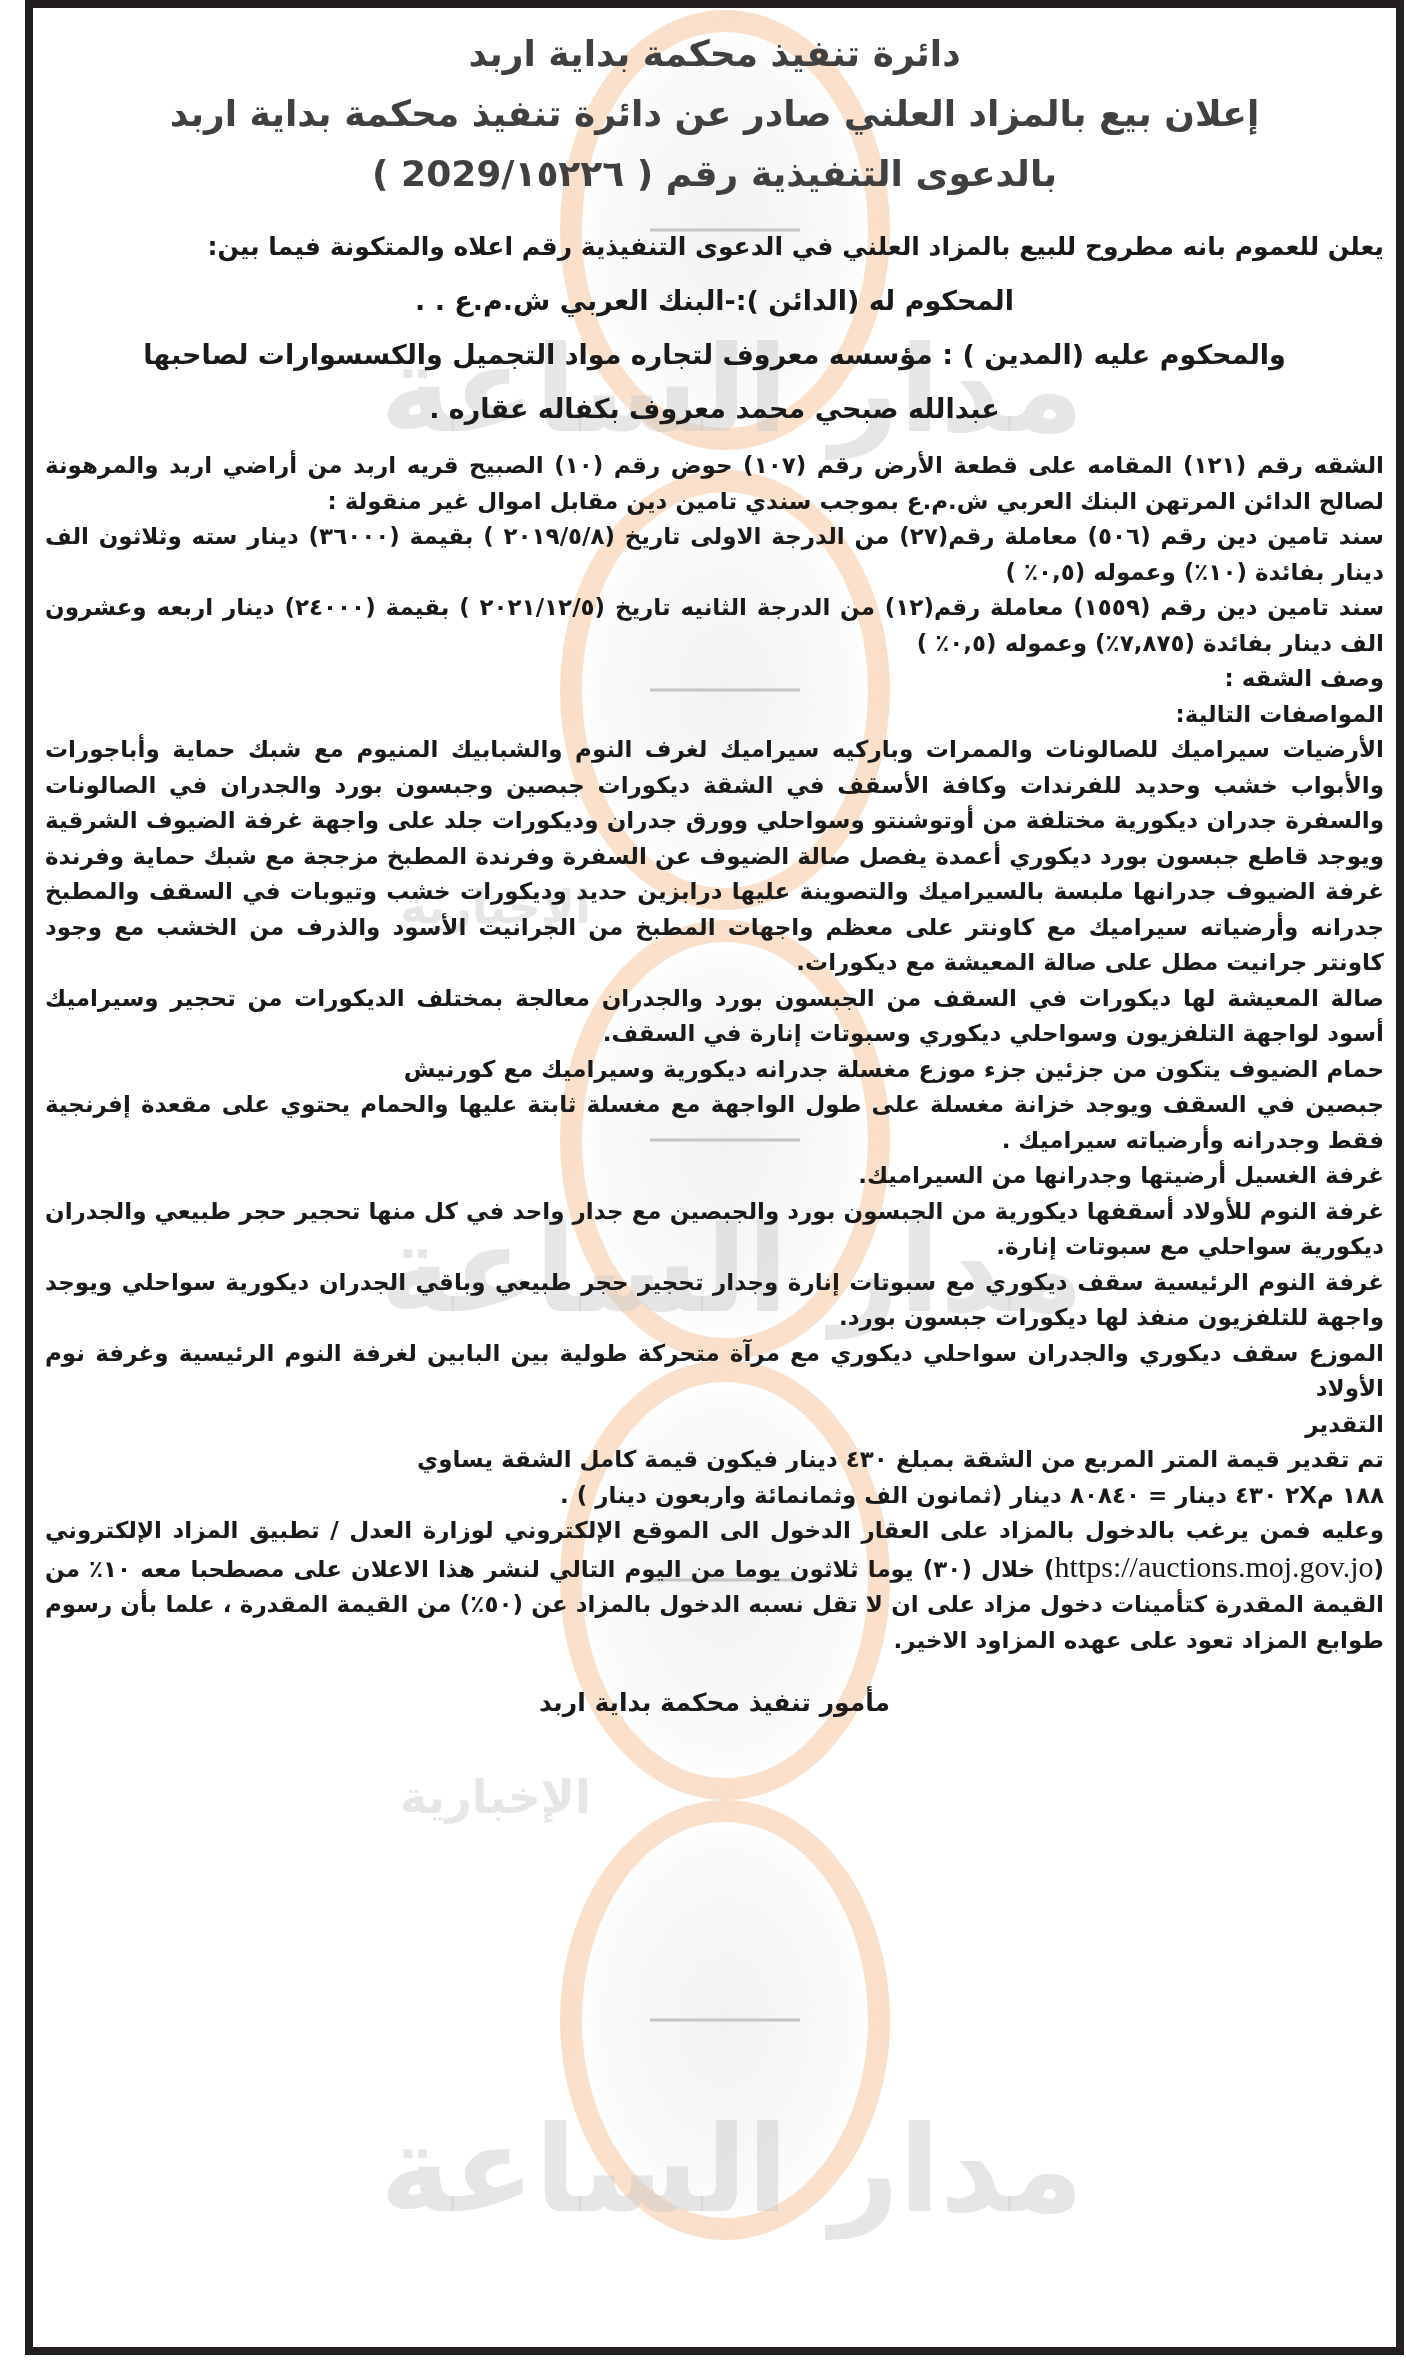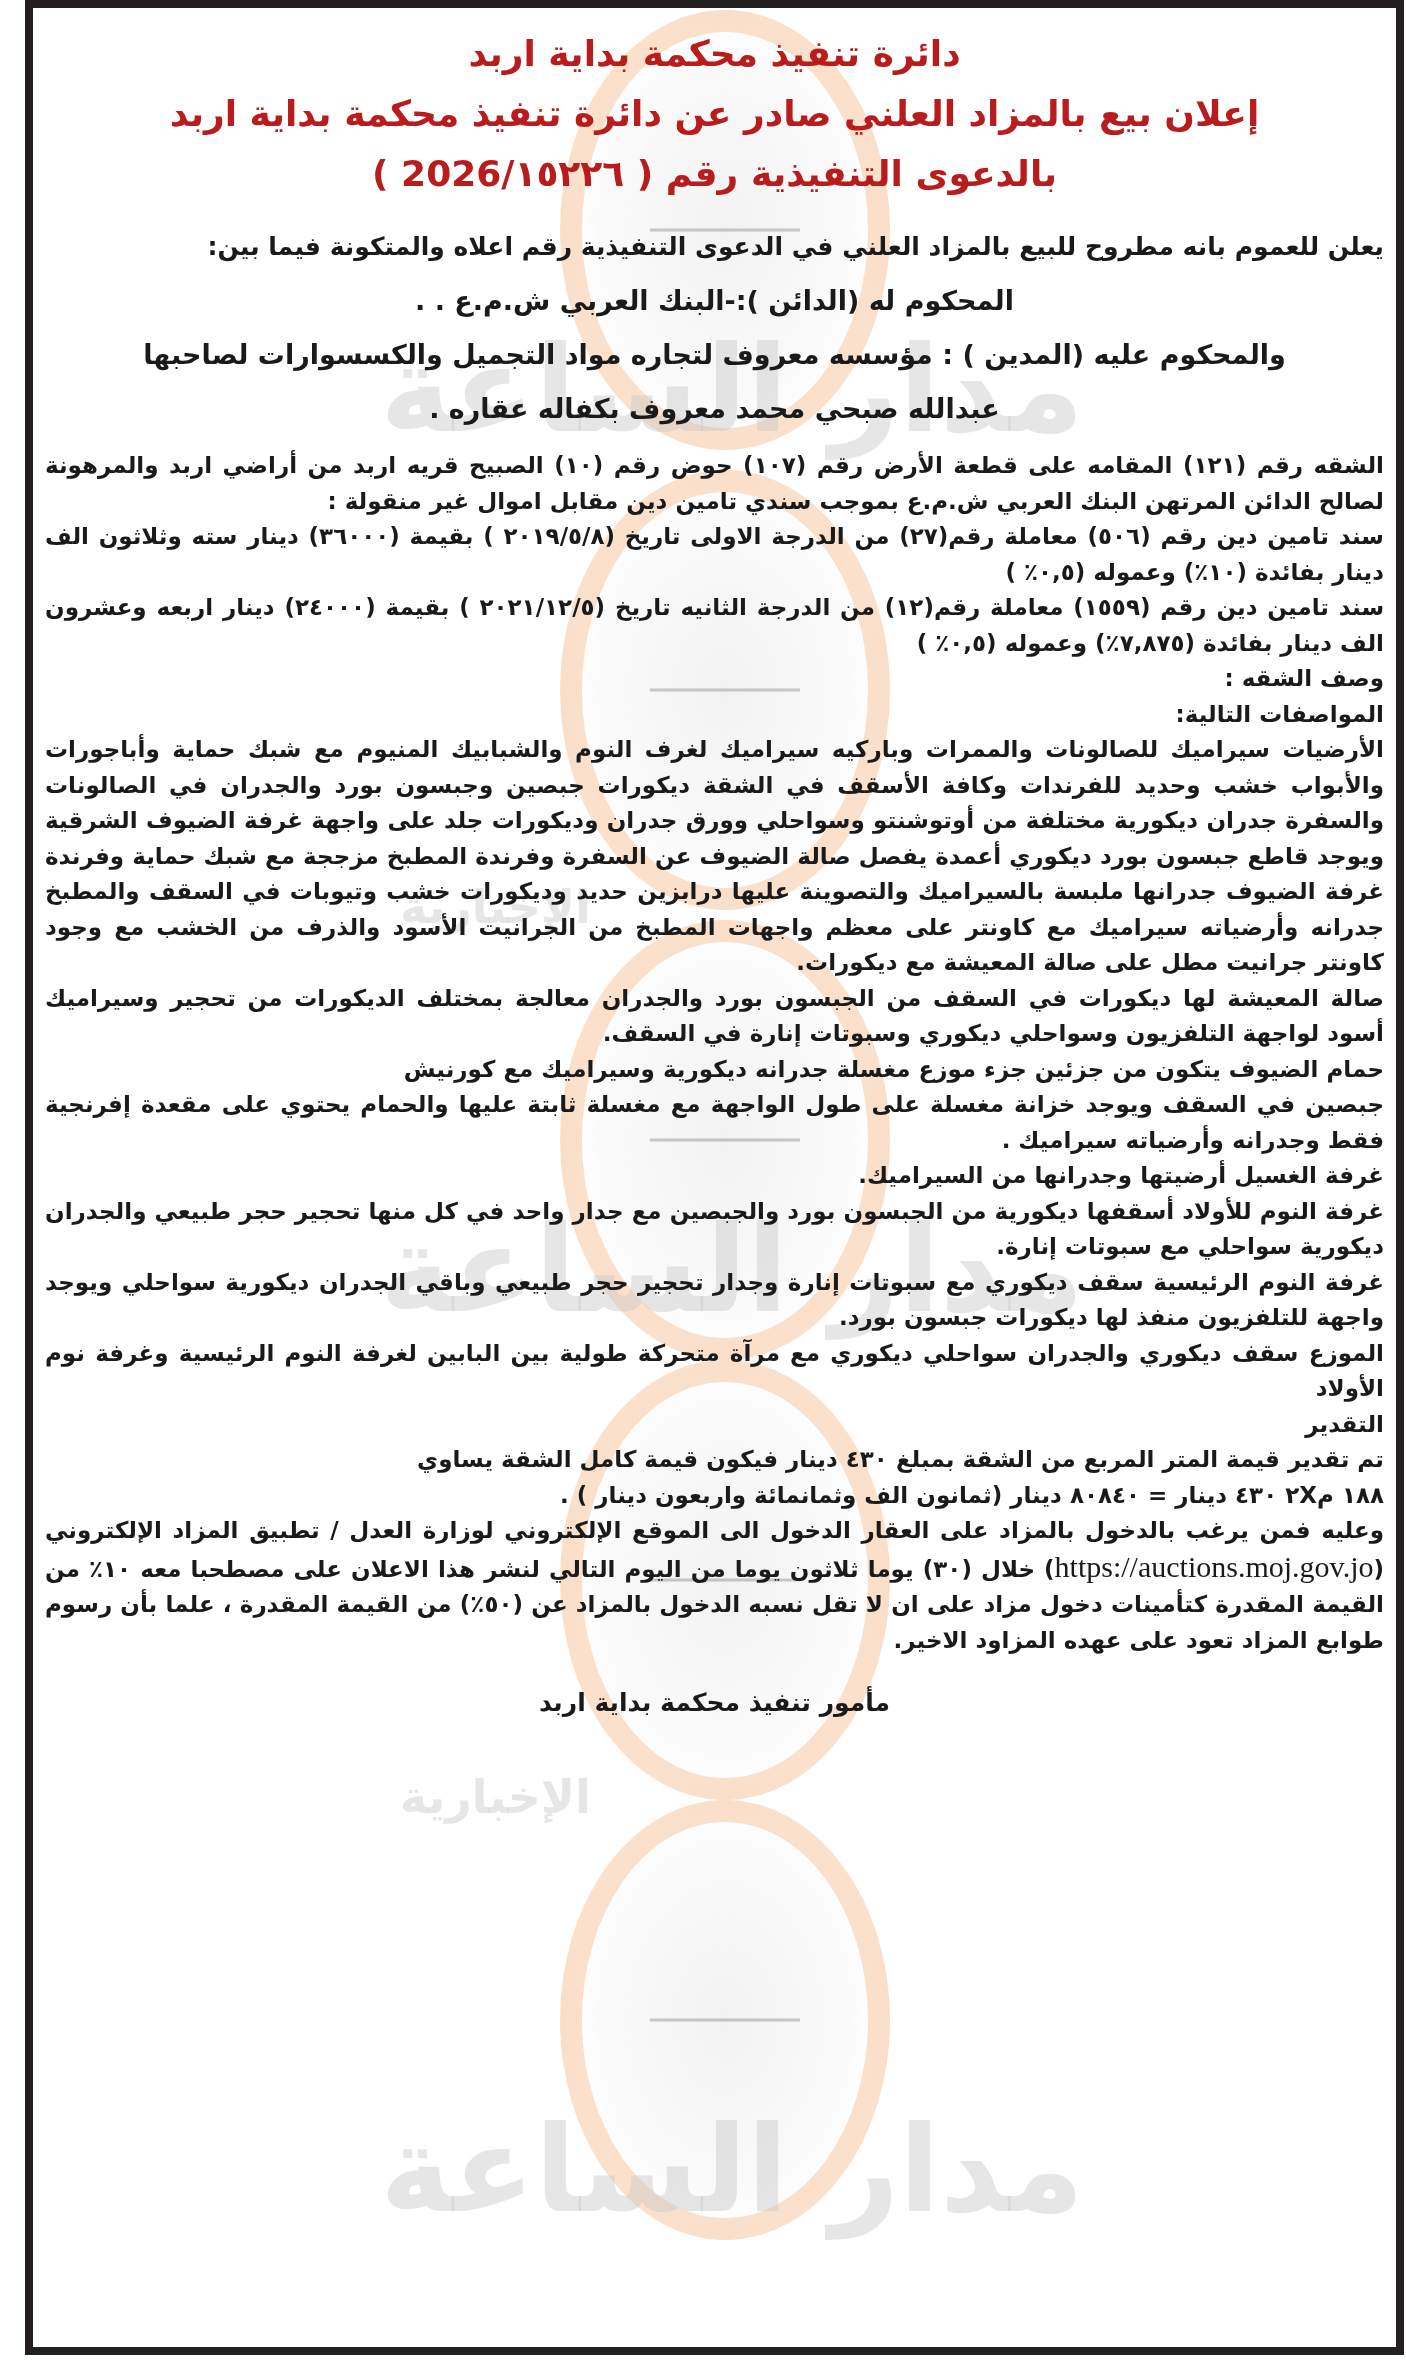--- a/index.html
+++ b/index.html
@@ -8,21 +8,21 @@
   .frame { position: absolute; left: 25px; top: 0; width: 1379px; height: 2355px;
            border: 8px solid #231f20; border-top-width: 8px; box-sizing: border-box; background: #fff; }
   .watermark { position: absolute; pointer-events: none; z-index: 0; }
   .wm-clock { width: 330px; height: 440px; border-radius: 50%;
               border: 22px solid rgba(248,200,160,0.55); box-sizing: border-box;
               background: radial-gradient(ellipse at center, rgba(230,230,230,0.5) 0%, rgba(240,240,240,0.35) 60%, rgba(255,255,255,0) 75%); }
   .wm-clock::after { content: ""; position: absolute; left: 50%; top: 50%; width: 150px; height: 3px;
               background: rgba(150,150,150,0.5); transform: translate(-50%, -50%); }
   .wm-text { font-family: "DejaVu Sans", sans-serif; font-weight: bold; color: rgba(200,200,200,0.45); }
   .content { position: absolute; left: 45px; right: 22px; top: 10px; z-index: 1; direction: rtl; }
-  .title { text-align: center; font-weight: bold; font-size: 36px; line-height: 60px; margin: 0; color: #b91c1c; }
+  .title { text-align: center; font-weight: bold; font-size: 36px; line-height: 60px; margin: 0; color: #404040; }
   .intro { text-align: center; font-weight: bold; font-size: 27px; line-height: 54px; margin: 6px 0 0 0; }
   .intro .first { text-align: right; }
   .para { font-weight: bold; font-size: 23px; line-height: 35.5px; margin: 0; text-align: justify; text-align-last: right; }
   .url { font-family: "Liberation Serif", serif; font-weight: normal; font-size: 30px; direction: ltr; unicode-bidi: embed; }
   .sign { font-weight: bold; font-size: 25px; text-align: center; margin-top: 30px; }
   .gap { height: 12px; }
 </style>
 </head>
 <body>
 
@@ -35,21 +35,21 @@
 <div class="watermark wm-clock" style="left:560px; top:1800px;"></div>
 <div class="watermark wm-text" style="left:380px; top:320px; font-size:120px; direction:rtl;">مدار الساعة</div>
 <div class="watermark wm-text" style="left:380px; top:1200px; font-size:120px; direction:rtl;">مدار الساعة</div>
 <div class="watermark wm-text" style="left:380px; top:2100px; font-size:120px; direction:rtl;">مدار الساعة</div>
 <div class="watermark wm-text" style="left:400px; top:880px; font-size:46px; direction:rtl;">الإخبارية</div>
 <div class="watermark wm-text" style="left:400px; top:1770px; font-size:46px; direction:rtl;">الإخبارية</div>
 
 <div class="content">
   <h1 class="title" style="margin-top:14px;">دائرة تنفيذ محكمة بداية اربد</h1>
   <h1 class="title">إعلان بيع بالمزاد العلني صادر عن دائرة تنفيذ محكمة بداية اربد</h1>
-  <h1 class="title">بالدعوى التنفيذية رقم ( 2026/١٥٢٢٦ )</h1>
+  <h1 class="title">بالدعوى التنفيذية رقم ( 2029/١٥٢٢٦ )</h1>
 
   <div class="intro" style="margin-top:16px;">
     <div class="first" style="font-size:25px;">يعلن للعموم بانه مطروح للبيع بالمزاد العلني في الدعوى التنفيذية رقم اعلاه والمتكونة فيما بين:</div>
     <div>المحكوم له (الدائن ):-البنك العربي ش.م.ع . .</div>
     <div>والمحكوم عليه (المدين ) : مؤسسه معروف لتجاره مواد التجميل والكسسوارات لصاحبها</div>
     <div>عبدالله صبحي محمد معروف بكفاله عقاره .</div>
   </div>
 
   <div class="gap"></div>
   <p class="para">الشقه رقم (١٢١) المقامه على قطعة الأرض رقم (١٠٧) حوض رقم (١٠) الصبيح قريه اربد من أراضي اربد والمرهونة لصالح الدائن المرتهن البنك العربي ش.م.ع بموجب سندي تامين دين مقابل اموال غير منقولة :</p>

